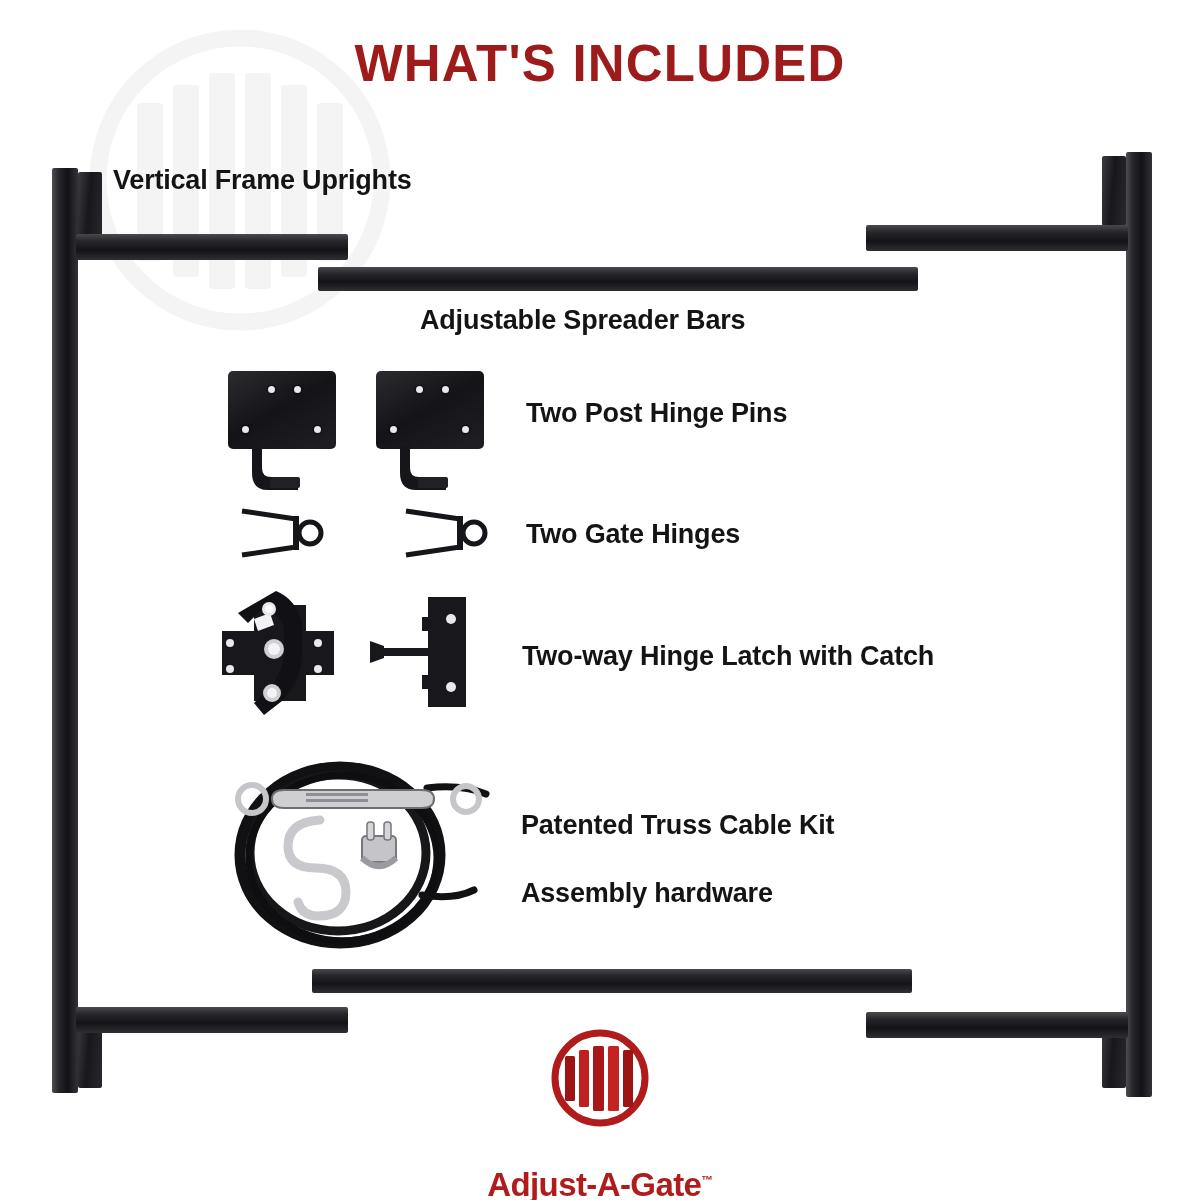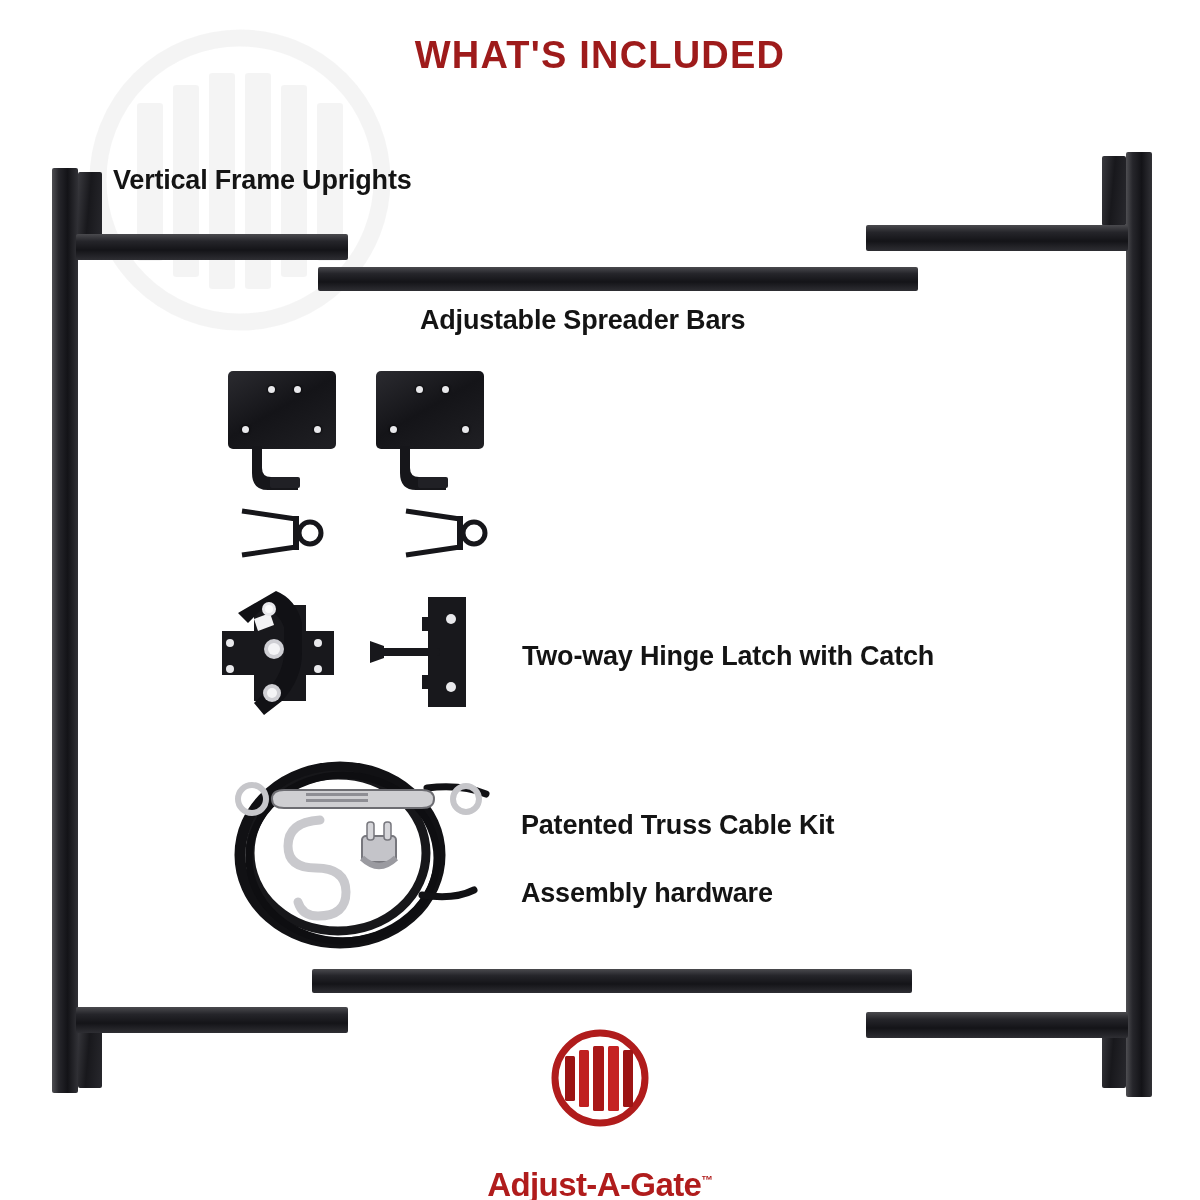--- a/index.html
+++ b/index.html
@@ -27,21 +27,21 @@
     pointer-events: none;
   }
 
   
   #title {
     position: absolute;
     left: 0;
     top: 34px;
     width: 1200px;
     text-align: center;
-    font-size: 38px;
+    font-size: 51px;
     font-weight: bold;
     letter-spacing: 1.2px;
     color: #9e1b1b;
     font-family: "Liberation Sans", sans-serif;
   }
 
   
   .label {
     position: absolute;
     font-size: 27px;
@@ -253,20 +253,22 @@
         <rect x="140" y="86" width="34" height="26" rx="4" fill="#c4c4c9" stroke="#77777d" stroke-width="2"></rect>
         <rect x="145" y="72" width="7" height="18" rx="3" fill="#d6d6da" stroke="#77777d" stroke-width="1.5"></rect>
         <rect x="162" y="72" width="7" height="18" rx="3" fill="#d6d6da" stroke="#77777d" stroke-width="1.5"></rect>
         <path d="M140 108 Q157 124 174 108" fill="none" stroke="#9a9aa0" stroke-width="6"></path>
       </g>
     </svg>
   </div>
 
   <div class="label" id="lbl-spreader">Adjustable Spreader Bars</div>
   <div class="label" id="lbl-uprights">Vertical Frame Uprights</div>
+  <div class="label" id="lbl-hingepins">Two Post Hinge Pins</div>
+  <div class="label" id="lbl-hinges">Two Gate Hinges</div>
   <div class="label" id="lbl-latch">Two-way Hinge Latch with Catch</div>
   <div class="label" id="lbl-hardware">Assembly hardware</div>
   <div class="label" id="lbl-cable">Patented Truss Cable Kit</div>
 
   <div id="logo">
     <svg width="226" height="104" viewBox="0 0 226 104" aria-hidden="true">
       <circle cx="113" cy="52" r="45" fill="none" stroke="#b01c1c" stroke-width="7"></circle>
       <g>
         <rect x="78" y="30" width="10" height="45" rx="1.5" fill="#9c1414"></rect>
         <rect x="92" y="24" width="10" height="57" rx="1.5" fill="#c02020"></rect>

